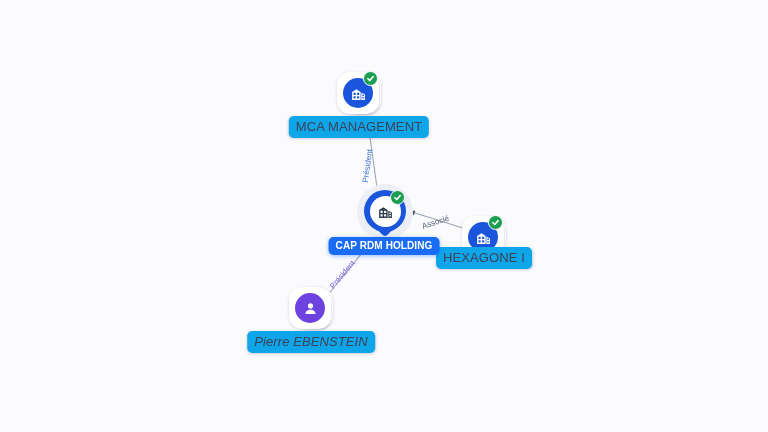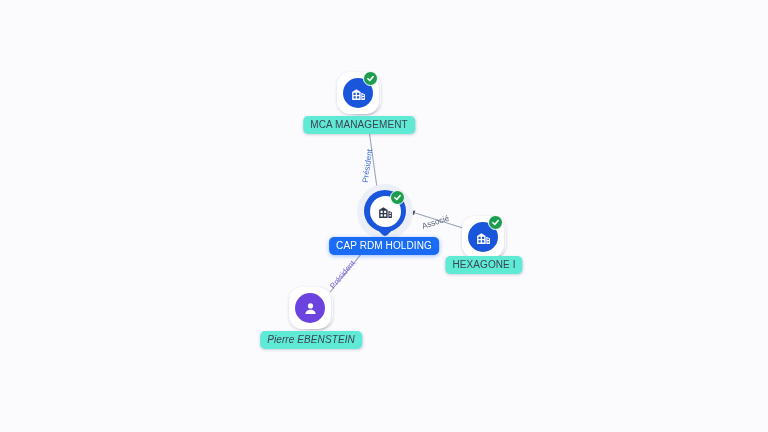--- a/index.html
+++ b/index.html
@@ -66,23 +66,23 @@
     align-items: center;
     justify-content: center;
     box-sizing: border-box;
   }
 
   
   .label-chip {
     position: absolute;
     transform: translateX(-50%);
     white-space: nowrap;
-    background: #5eead4;
+    background: #0ea5e9;
     color: #3c4257;
-    font-size: 10px;
+    font-size: 13px;
     letter-spacing: 0.1px;
     padding: 3px 7px 4px 7px;
     border-radius: 5px;
     box-shadow: 0 1px 3px rgba(40,50,90,0.22);
   }
   .label-chip.selected {
     background: #1a6cf5;
     color: #ffffff;
     font-size: 10px;
     box-shadow: 0 1px 4px rgba(26,108,245,0.45);
@@ -215,21 +215,21 @@
             <path fill="#ffffff" d="M16 21V11l5 2v8h-5zm1.5-2h2v-2h-2v2zm0-3.5h2v-2h-2v2z"></path>
           </svg>
         </div>
         <div class="check-badge">
           <svg width="9" height="9" viewBox="0 0 24 24" aria-hidden="true">
             <path fill="none" stroke="#ffffff" stroke-width="4.2" stroke-linecap="round" stroke-linejoin="round" d="M5 12.5 L10 17.5 L19 7"></path>
           </svg>
         </div>
       </div>
     </div>
-    <div class="label-chip" style="left:0px; top:18px;">HEXAGONE I</div>
+    <div class="label-chip" style="left:0px; top:9px;">HEXAGONE I</div>
   </div>
 
   <div class="node" style="left:311px; top:309px;">
     <div class="node-stack">
       <div class="card c3"></div>
       <div class="card c2"></div>
       <div class="card c1">
         <div class="disc purple">
           <svg width="17" height="17" viewBox="0 0 24 24" aria-hidden="true">
             <circle cx="12" cy="8.3" r="3.6" fill="#ffffff"></circle>
@@ -251,16 +251,16 @@
           <path fill="#2f3a4f" d="M3 21V10l6-4 6 4v11H3zm2-2h3v-3H5v3zm5 0h3v-3h-3v3zM5 14h3v-3H5v3zm5 0h3v-3h-3v3z"></path>
           <path fill="#2f3a4f" d="M16 21V11l5 2v8h-5zm1.5-2h2v-2h-2v2zm0-3.5h2v-2h-2v2z"></path>
         </svg>
       </div>
       <div class="pin-check">
         <svg width="9" height="9" viewBox="0 0 24 24" aria-hidden="true">
           <path fill="none" stroke="#ffffff" stroke-width="4.2" stroke-linecap="round" stroke-linejoin="round" d="M5 12.5 L10 17.5 L19 7"></path>
         </svg>
       </div>
     </div>
-    <div class="label-chip selected" style="left:-1px; top:23px;">CAP RDM HOLDING</div>
+    <div class="label-chip selected" style="left:-1px; top:23px;font-weight:bold;">CAP RDM HOLDING</div>
   </div>
 
 </div>
 
 </body></html>

